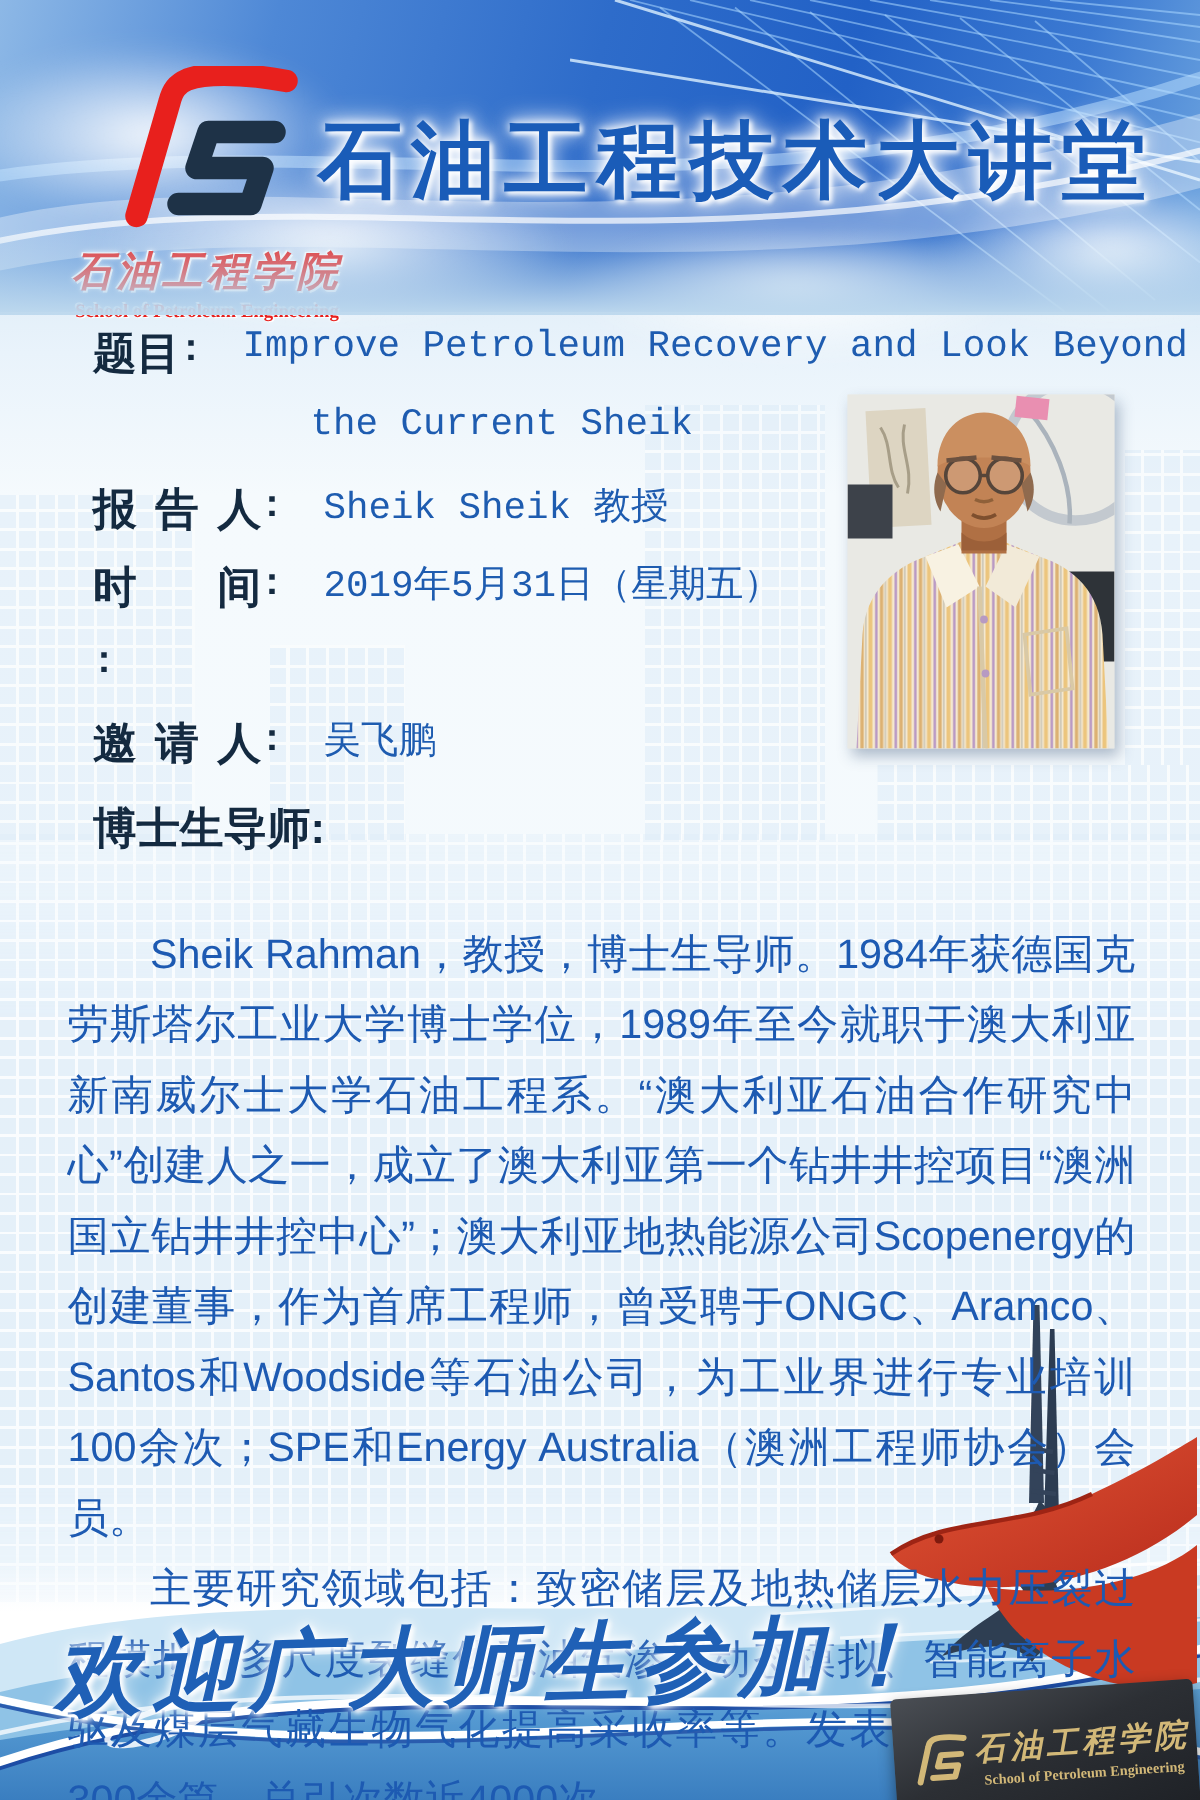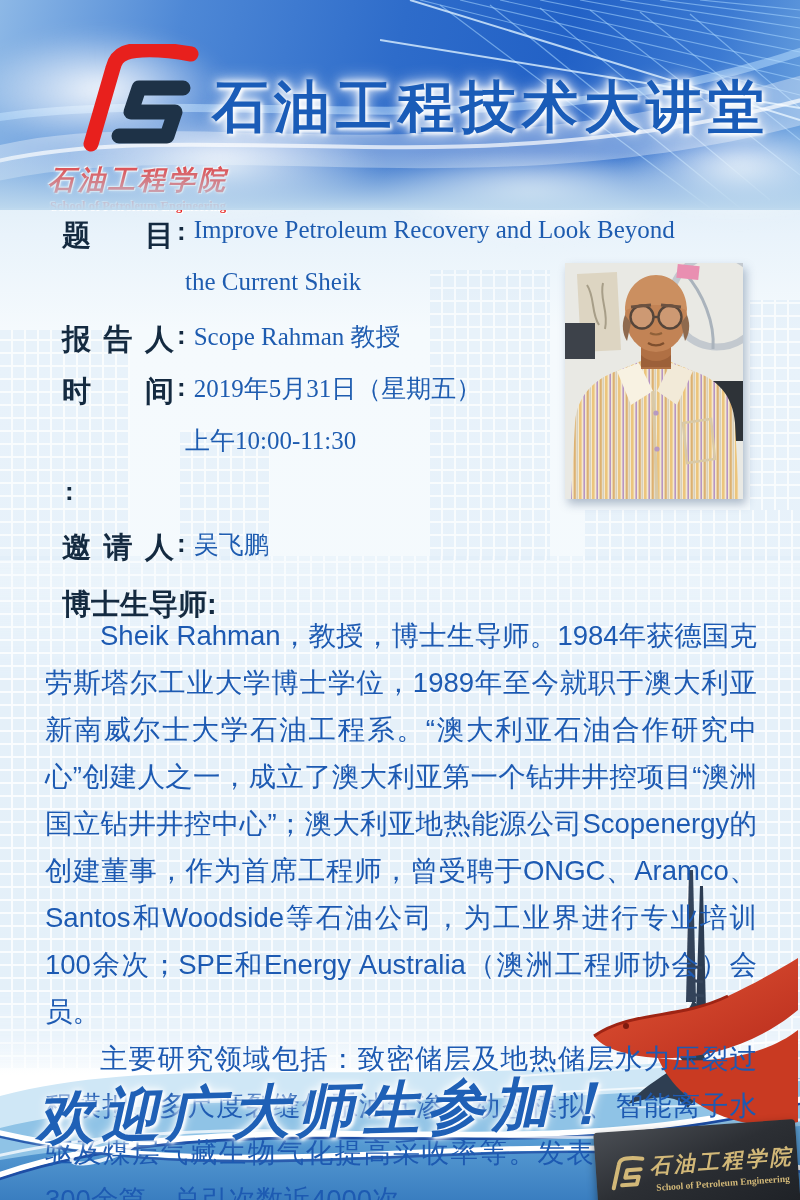--- a/index.html
+++ b/index.html
@@ -36,21 +36,21 @@
     -webkit-mask-image:linear-gradient(180deg,rgba(0,0,0,.55),#000 120px,#000 85%,rgba(0,0,0,.25));
     mask-image:linear-gradient(180deg,rgba(0,0,0,.55),#000 120px,#000 85%,rgba(0,0,0,.25));}
   .pixel-bar{position:absolute;opacity:.45;}
 
   
   .info{position:absolute;left:62px;top:216px;width:700px;color:#142a40;z-index:5;}
   .row{height:52px;display:flex;white-space:nowrap;}
   .lbl{display:inline-block;width:112px;font-size:29px;font-weight:bold;color:#142a40;
     text-align:justify;text-align-last:justify;}
   .colon{font-size:26px;font-weight:bold;color:#142a40;margin:0 8px 0 3px;}
-  .val{font-family:Liberation Serif, serif;font-size:25px;color:#1e5cb0;}
+  .val{font-family:Liberation Mono, monospace;font-size:25px;color:#1e5cb0;margin-left:22px;}
   .cont{padding-left:123px;}
   .bio-label{font-size:29px;font-weight:bold;color:#142a40;height:50px;display:flex;align-items:center;}
 
   
   .photo{position:absolute;left:565px;top:263px;width:178px;height:236px;z-index:4;
     box-shadow:3px 5px 9px rgba(40,70,110,.35);background:#e9eae6;}
 
   
   .bio{position:absolute;left:45px;top:612px;width:712px;z-index:5;
     color:#1d5ab2;font-size:27.5px;line-height:47px;text-align:justify;font-weight:500;}
@@ -134,29 +134,26 @@
       <span class="lbl">题目</span>
         <span class="colon">:</span>
         <span class="val">Improve Petroleum Recovery and Look Beyond</span>
     </div>
     <div class="row cont">
       <span class="val">the Current Sheik</span>
     </div>
     <div class="row">
       <span class="lbl">报告人</span>
         <span class="colon">:</span>
-        <span class="val">Scope Rahman 教授</span>
+        <span class="val">Sheik Sheik 教授</span>
     </div>
     <div class="row">
       <span class="lbl">时间</span>
         <span class="colon">:</span>
         <span class="val">2019年5月31日（星期五）</span>
-    </div>
-    <div class="row cont">
-      <span class="val">上午10:00-11:30</span>
     </div>
     <div class="row">
         <span class="colon">:</span>
     </div>
     <div class="row">
       <span class="lbl">邀请人</span>
         <span class="colon">:</span>
         <span class="val">吴飞鹏</span>
     </div>
     <div class="bio-label">博士生导师:</div>

